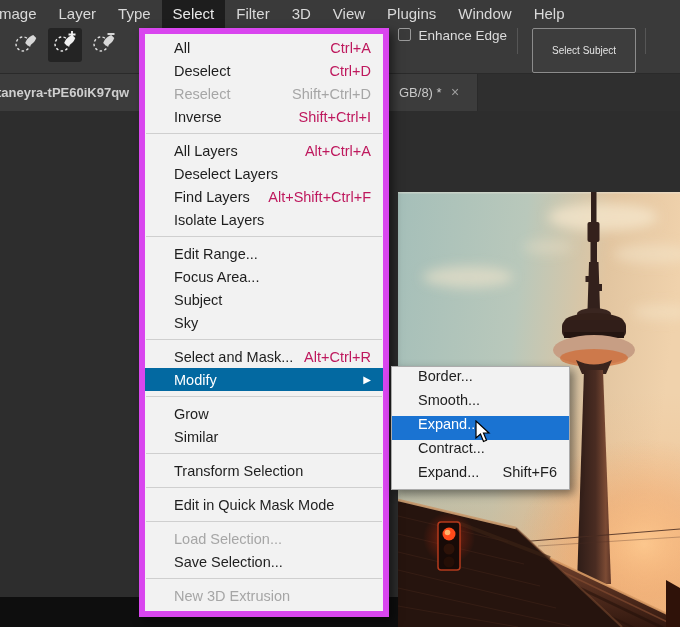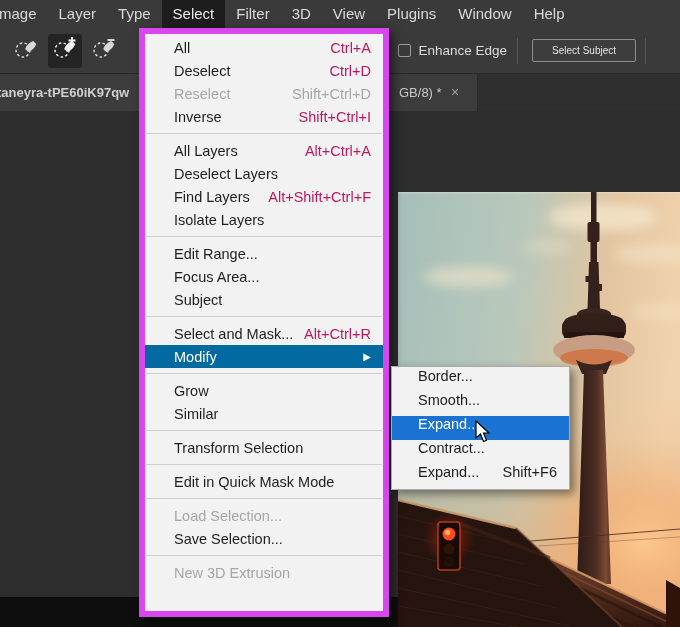--- a/index.html
+++ b/index.html
@@ -6,21 +6,21 @@
   html,body { width:680px; height:627px; overflow:hidden; }
   body { position:relative; background:#2d2d2d; font-family:"Liberation Sans", sans-serif; -webkit-font-smoothing:antialiased; }
 
   
   .menubar { position:absolute; left:0; top:0; width:680px; height:28px; background:#3a3a3a; display:flex; align-items:stretch; z-index:5; }
   .menubar .mb-item { color:#d9d9d9; font-size:15px; line-height:28px; padding:0 11px; white-space:nowrap; cursor:default; }
   .menubar .mb-item.clipped { margin-left:-12px; }
   .menubar .mb-item.active { background:#1d1d1d; color:#eaeaea; }
 
   
-  .optionsbar { position:absolute; left:0; top:28px; width:680px; height:46px; background:#3a3a3a; border-bottom:1px solid #2a2a2a; display:flex; align-items:center; z-index:4; }
+  .optionsbar { position:absolute; left:0; top:28px; width:680px; height:46px; background:#3a3a3a; border-bottom:1px solid #2a2a2a; display:flex; z-index:4; }
   .tools { display:flex; gap:5px; padding-left:9px; }
   .tool-btn { width:34px; height:34px; border-radius:3px; display:flex; align-items:center; justify-content:center; }
   .tool-btn.pressed { background:#242424; }
   .vsep { width:1px; height:26px; background:#565656; margin:0 10px; }
   .frag { color:#d5d5d5; font-size:13px; margin-left:12px; }
   .checkbox { width:13px; height:13px; border:1px solid #9a9a9a; border-radius:2px; background:transparent; margin:0 8px 0 10px; }
   .opt-label { color:#dcdcdc; font-size:13.5px; }
   .subject-btn { margin-left:4px; background:#3d3d3d; border:1px solid #8c8c8c; border-radius:2px; color:#e4e4e4; font-size:10px; padding:5px 19px; white-space:nowrap; }
 
   
@@ -265,20 +265,23 @@
   <div class="sep"></div>
   <div class="mi">
       <span>Edit Range...</span>
     </div>
   <div class="mi">
       <span>Focus Area...</span>
     </div>
   <div class="mi">
       <span>Subject</span>
     </div>
+  <div class="mi">
+      <span>Sky</span>
+    </div>
   <div class="sep"></div>
   <div class="mi">
       <span>Select and Mask...</span>
       <span class="sc">Alt+Ctrl+R</span>
     </div>
   <div class="mi hl">
       <span>Modify</span>
       <span class="arrow">▶</span>
     </div>
   <div class="sep"></div>

